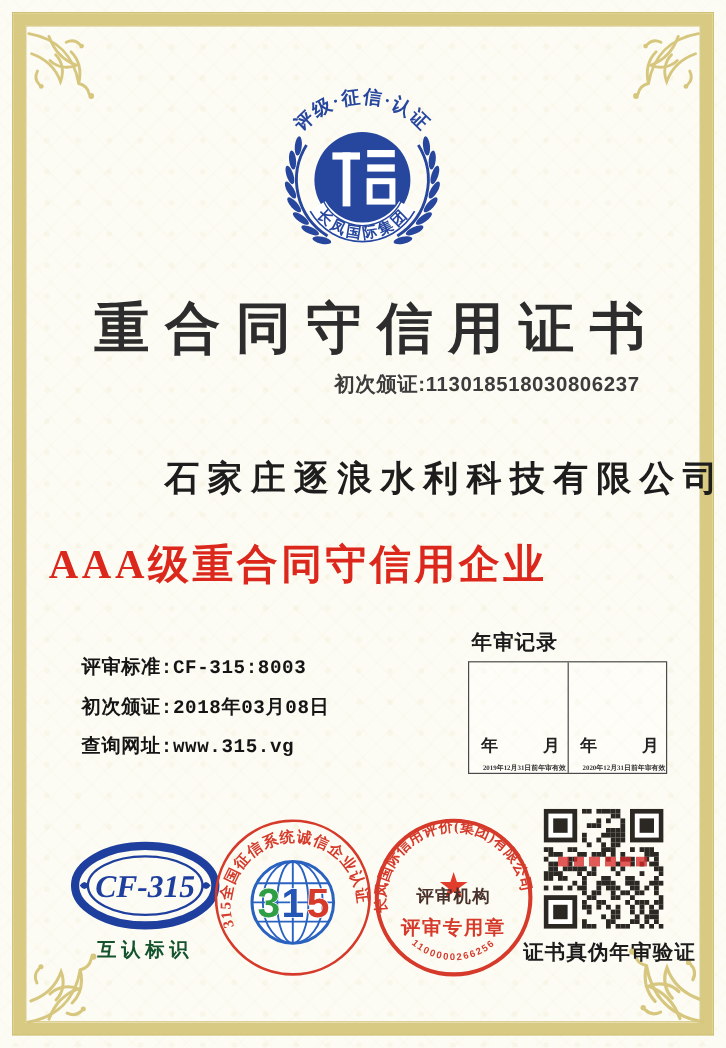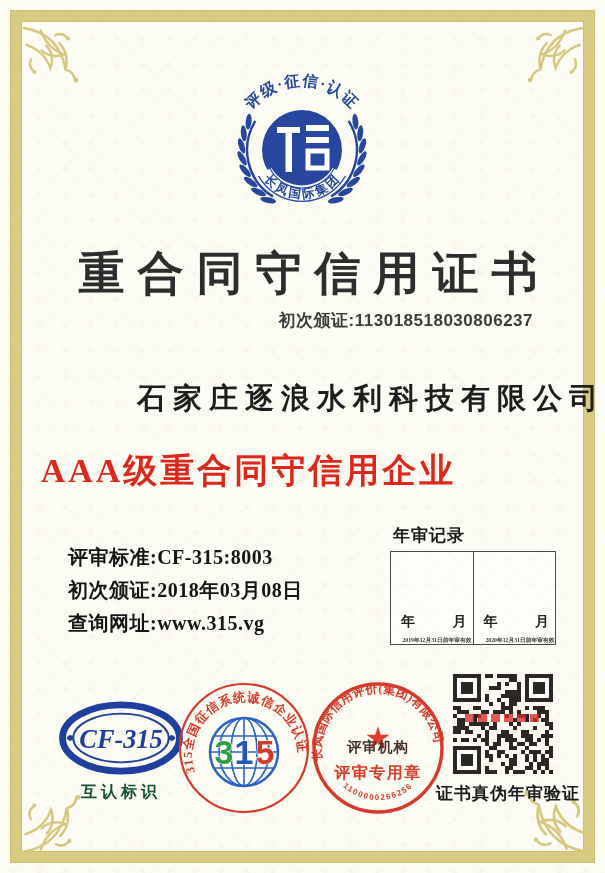--- a/index.html
+++ b/index.html
@@ -44,22 +44,22 @@
     position:absolute;left:0;top:379px;width:605px;text-align:right;
     font-size:29px;font-weight:900;color:#1d1d1d;letter-spacing:7px;padding-left:7px;box-sizing:border-box;
   }
   .award{
     position:absolute;left:0;top:448px;width:497px;text-align:center;
     font-family:"Liberation Serif",serif;
     font-size:34px;font-weight:900;color:#dc281c;letter-spacing:3px;
   }
   .info-block{
     position:absolute;left:68px;top:541px;
-    font-family:Liberation Serif, serif;
-    font-size:20px;font-weight:bold;color:#151515;line-height:33px;letter-spacing:.5px;
+    font-family:Liberation Mono, monospace;
+    font-size:16px;font-weight:bold;color:#151515;line-height:33px;letter-spacing:.5px;
   }
   .annual{position:absolute;left:375px;top:524px;width:166px;margin-left:15px;}
   .annual-title{
     font-family:"Liberation Serif",serif;font-size:17px;font-weight:bold;color:#1c1c1c;
     margin:0 0 4px 3px;letter-spacing:1px;
   }
   .annual-box{
     display:flex;border:1.5px solid #4a4a4a;height:92px;background:rgba(255,255,255,.35);
   }
   .annual-cell{

